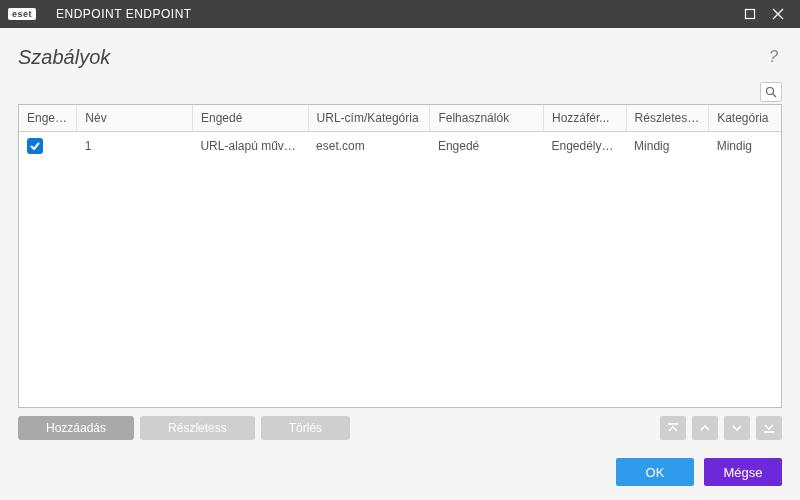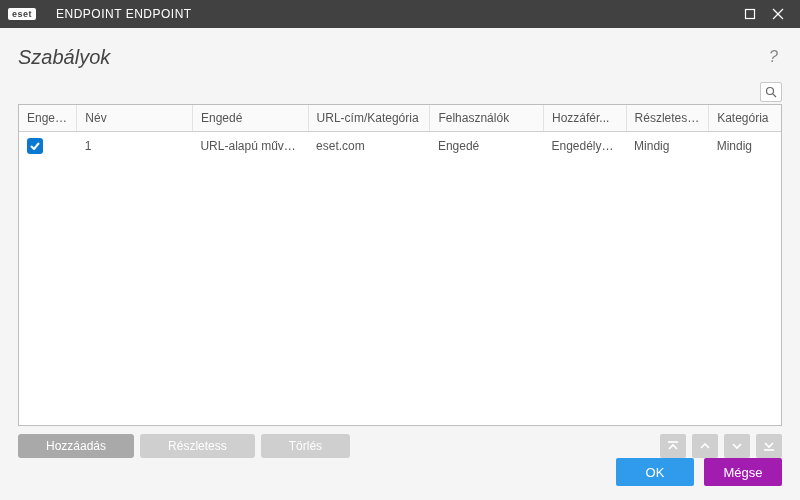--- a/index.html
+++ b/index.html
@@ -26,24 +26,24 @@
   tbody td { padding: 6px 8px; color: #555; font-size: 12px; white-space: nowrap; overflow: hidden; text-overflow: ellipsis; vertical-align: middle; }
   .table-body-fill { flex: 1; background: #fff; }
   .checkbox { width: 16px; height: 16px; border-radius: 3px; background: #0b78d1; display: flex; align-items: center; justify-content: center; }
   .checkbox svg { stroke: #fff; }
   .toolbar { display: flex; align-items: center; gap: 6px; margin-top: 8px; }
   .tool-btn { background: #a9a9a9; color: #fff; border: none; padding: 5px 28px; font-size: 12px; border-radius: 3px; cursor: pointer; }
   .tool-btn.secondary { background: #cfcfcf; color: #fff; }
   .toolbar-spacer { flex: 1; }
   .move-btn { width: 26px; height: 24px; background: #cfcfcf; border: none; border-radius: 2px; display: flex; align-items: center; justify-content: center; cursor: pointer; }
   .move-btn svg { stroke: #fff; fill: none; }
-  .footer { display: flex; justify-content: flex-end; gap: 10px; }
+  .footer { display: flex; justify-content: flex-end; gap: 10px; margin-top: 18px; }
   .btn { min-width: 78px; height: 28px; border: none; border-radius: 2px; font-size: 13px; cursor: pointer; }
   .btn-primary { background: #2f9bea; color: #fff; }
-  .btn-default { background: #a21caf; color: #fff; }
+  .btn-default { background: #6d28d9; color: #fff; }
   .col-enable { width: 56px; }
   .col-name { width: 112px; }
   .col-type { width: 112px; }
   .col-url { width: 118px; }
   .col-users { width: 110px; }
   .col-access { width: 80px; }
   .col-sev { width: 80px; }
   .col-int { width: 70px; }
 </style>
 </head>

